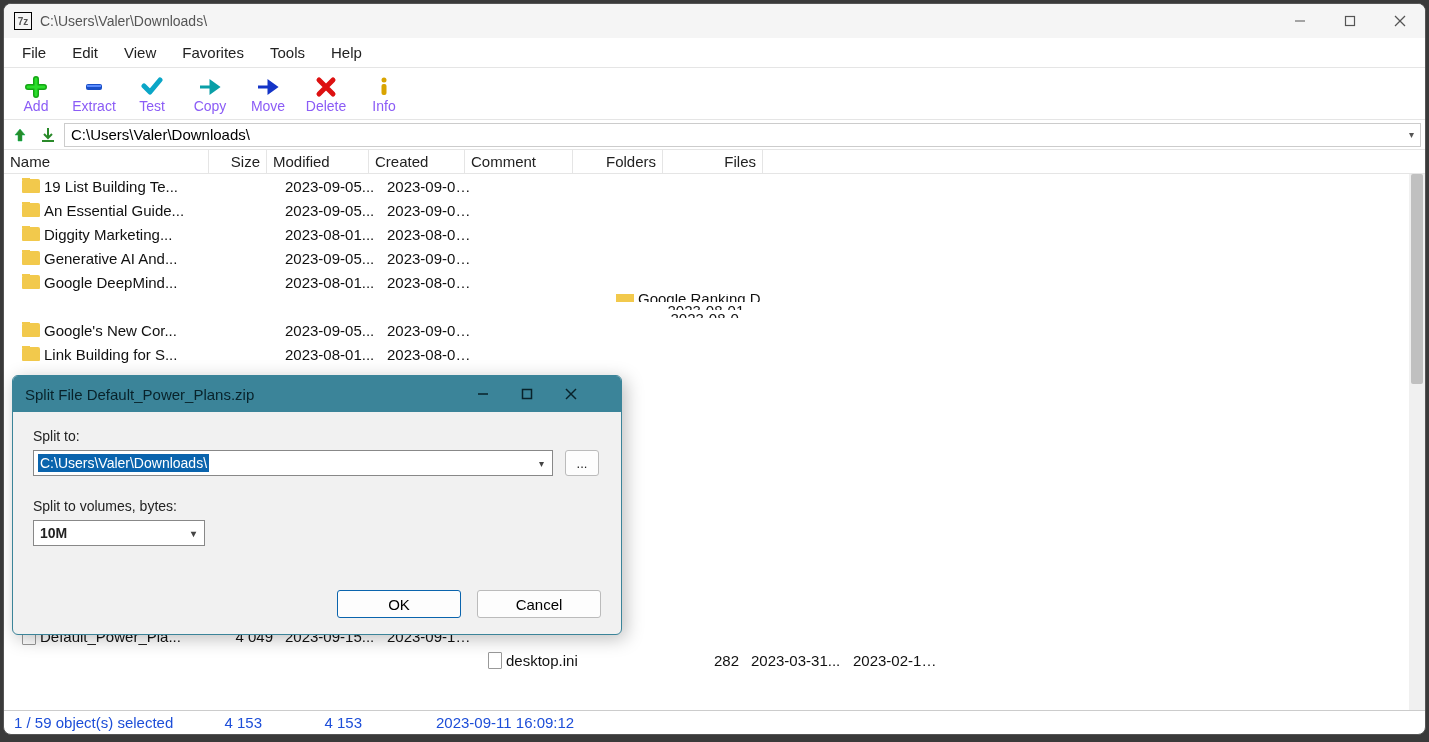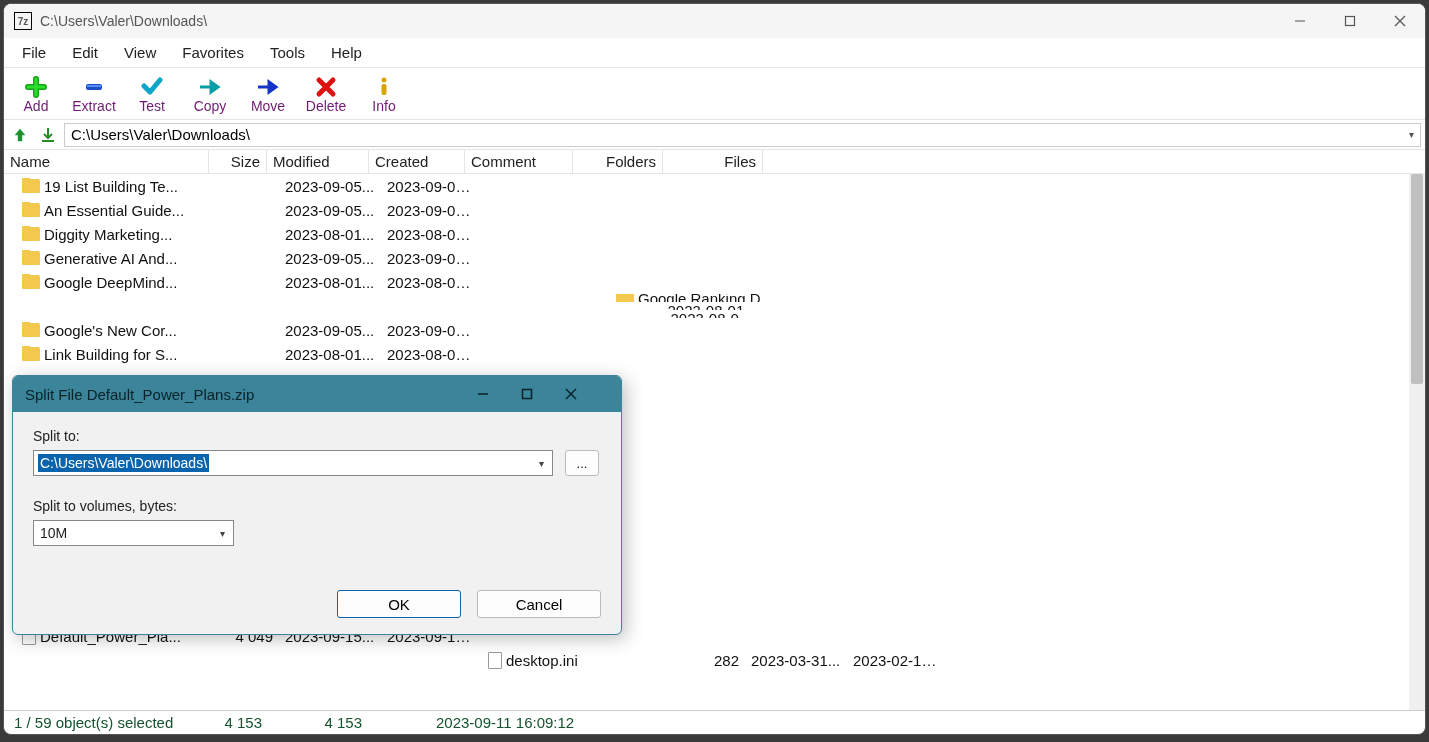--- a/index.html
+++ b/index.html
@@ -52,21 +52,21 @@
 .toolbar {
   height: 52px;
   display: flex;
   align-items: center;
   padding: 2px 4px 0;
   gap: 2px;
   border-bottom: 1px solid #e5e5e5;
 }
 .tool-btn {
   display: flex; flex-direction: column; align-items: center; justify-content: center;
-  width: 56px; height: 48px; font-size: 14px; color:#701a75;
+  width: 56px; height: 48px; font-size: 14px; color:#8b5cf6;
 }
 .tool-btn .ticon { height: 22px; display:flex; align-items:center; justify-content:center; }
 
 
 .addressbar {
   height: 30px;
   display: flex;
   align-items: center;
   padding: 2px 4px;
   gap: 4px;
@@ -115,21 +115,21 @@
 .zip-icon { width:16px; height:16px; background:linear-gradient(#4a8fd4,#2c6aad); border-radius:2px; flex-shrink:0; position:relative;}
 .zip-icon::after{content:""; position:absolute; left:6px; top:2px; width:3px; height:12px; background:repeating-linear-gradient(#fff,#fff 1.5px,#2c6aad 1.5px,#2c6aad 3px);}
 .file-icon { width:14px; height:17px; border:1px solid #999; border-radius:1px; background:#fff; flex-shrink:0;}
 
 .scrollbar { position:absolute; right:0; top:0; width:16px; bottom:0; background:#f0f0f0;}
 .scroll-thumb{ position:absolute; left:2px; right:2px; top:0; height:210px; background:#c0c0c0; border-radius:2px;}
 
 
 .statusbar {
   height: 24px; border-top:1px solid #ccc; display:flex; align-items:center;
-  font-size: 15px; color:#14532d; padding: 0 4px;
+  font-size: 15px; color:#1d4ed8; padding: 0 4px;
 }
 .statusbar .scell { padding: 0 6px; }
 .statusbar .s1 { width: 195px; }
 .statusbar .s2 { width: 65px; text-align:right;}
 .statusbar .s3 { width: 100px; text-align:right; }
 .statusbar .s4 { width: 62px; }
 .statusbar .s5 { }
 
 
 .dialog {
@@ -148,21 +148,21 @@
 .dlg-label { margin-bottom:6px; font-size:14px;}
 .dlg-row { display:flex; gap:12px; align-items:center; margin-bottom:22px;}
 .combo {
   height:26px; border:1px solid #888; background:#fff; display:flex; align-items:center;
   padding: 0 4px 0 4px; position:relative;
 }
 .combo .sel { background:#0a64ad; color:#fff; padding:1px 2px; font-size:14px; }
 .combo .plain { font-size:14px; padding:1px 2px;}
 .combo .carrow { margin-left:auto; font-size:10px; color:#444; padding-right:4px;}
 .combo.path { width:520px; }
-.combo.vol  { width:201px; }
+.combo.vol  { width:172px;font-weight:bold; }
 .browse-btn {
   width:34px; height:26px; border:1px solid #bbb; background:#fdfdfd; border-radius:3px;
   display:flex; align-items:center; justify-content:center; font-size:13px;
 }
 .dlg-buttons { display:flex; justify-content:flex-end; gap:16px; padding: 0 20px 16px;}
 .dlg-btn {
   width:124px; height:28px; border:1px solid #bbb; background:#fdfdfd; border-radius:3px;
   display:flex; align-items:center; justify-content:center; font-size:15px;
 }
 .dlg-btn.primary { border:1.5px solid #0a64ad; }

